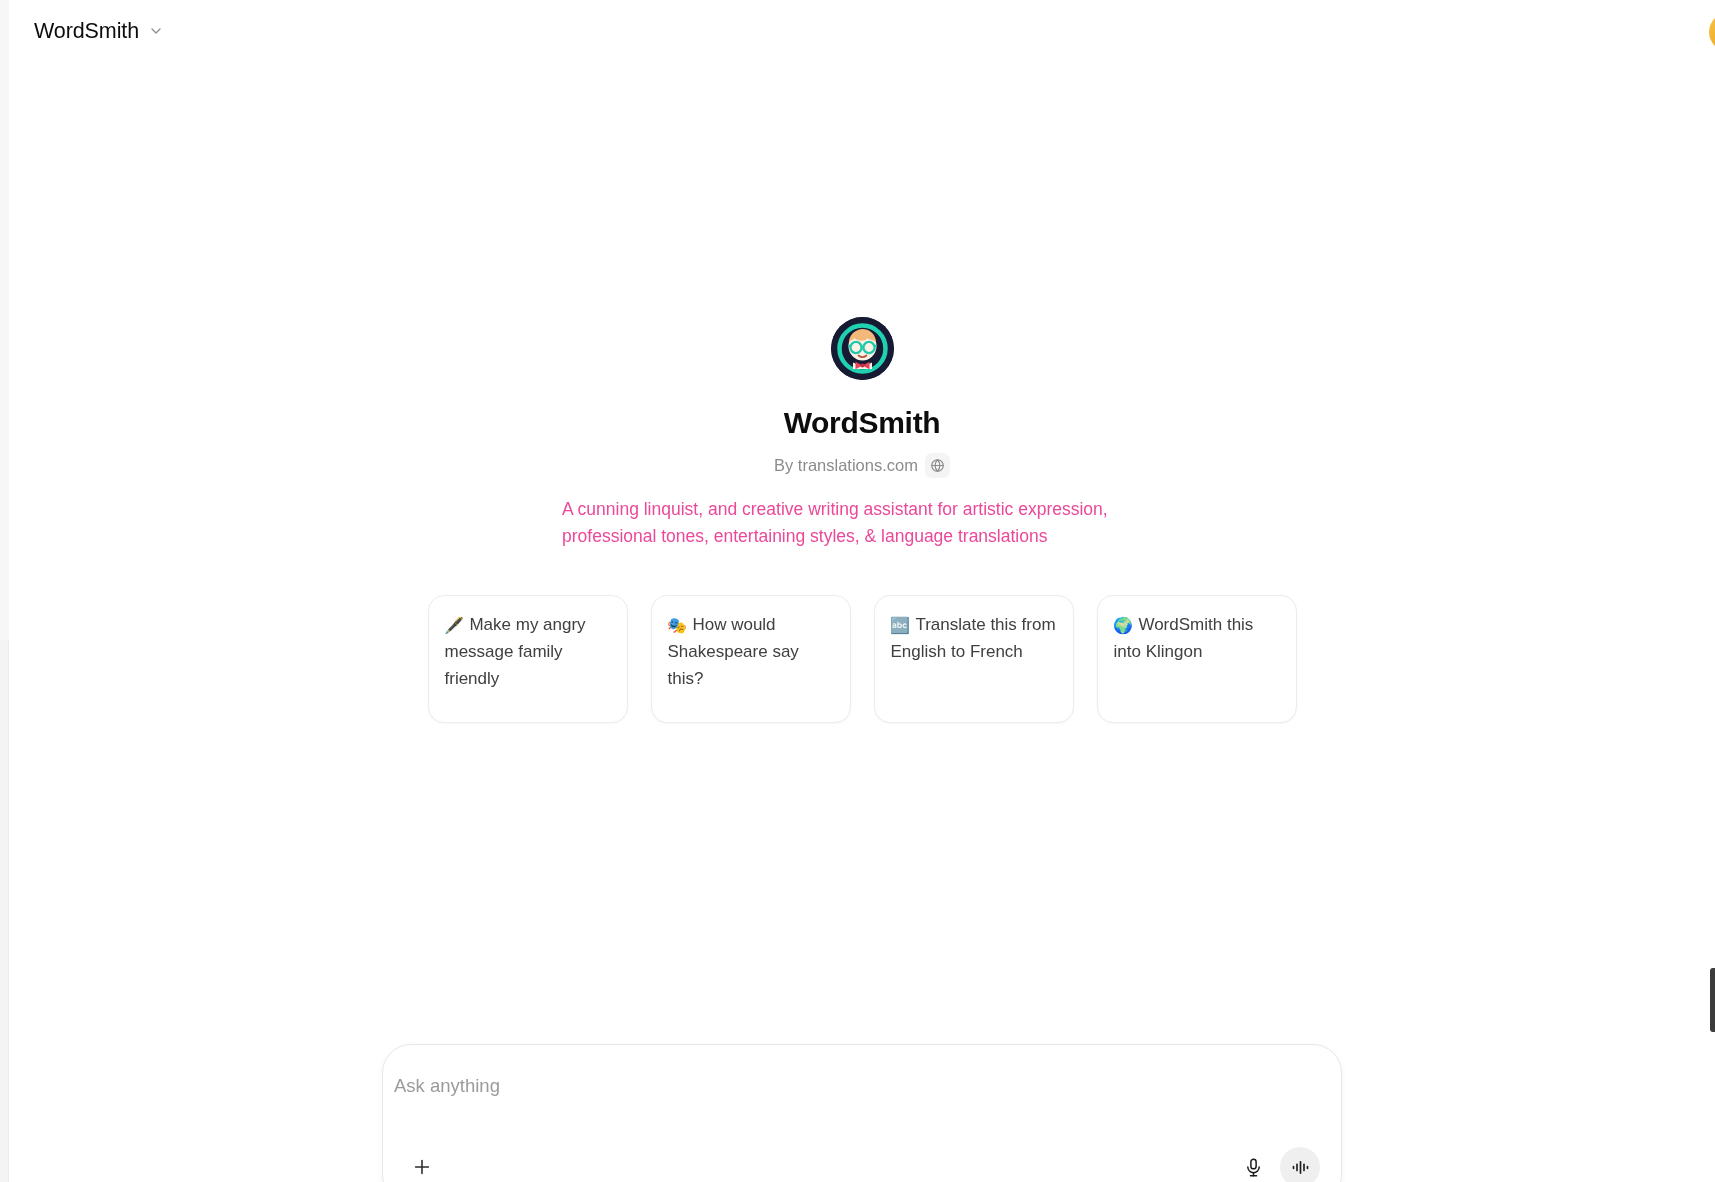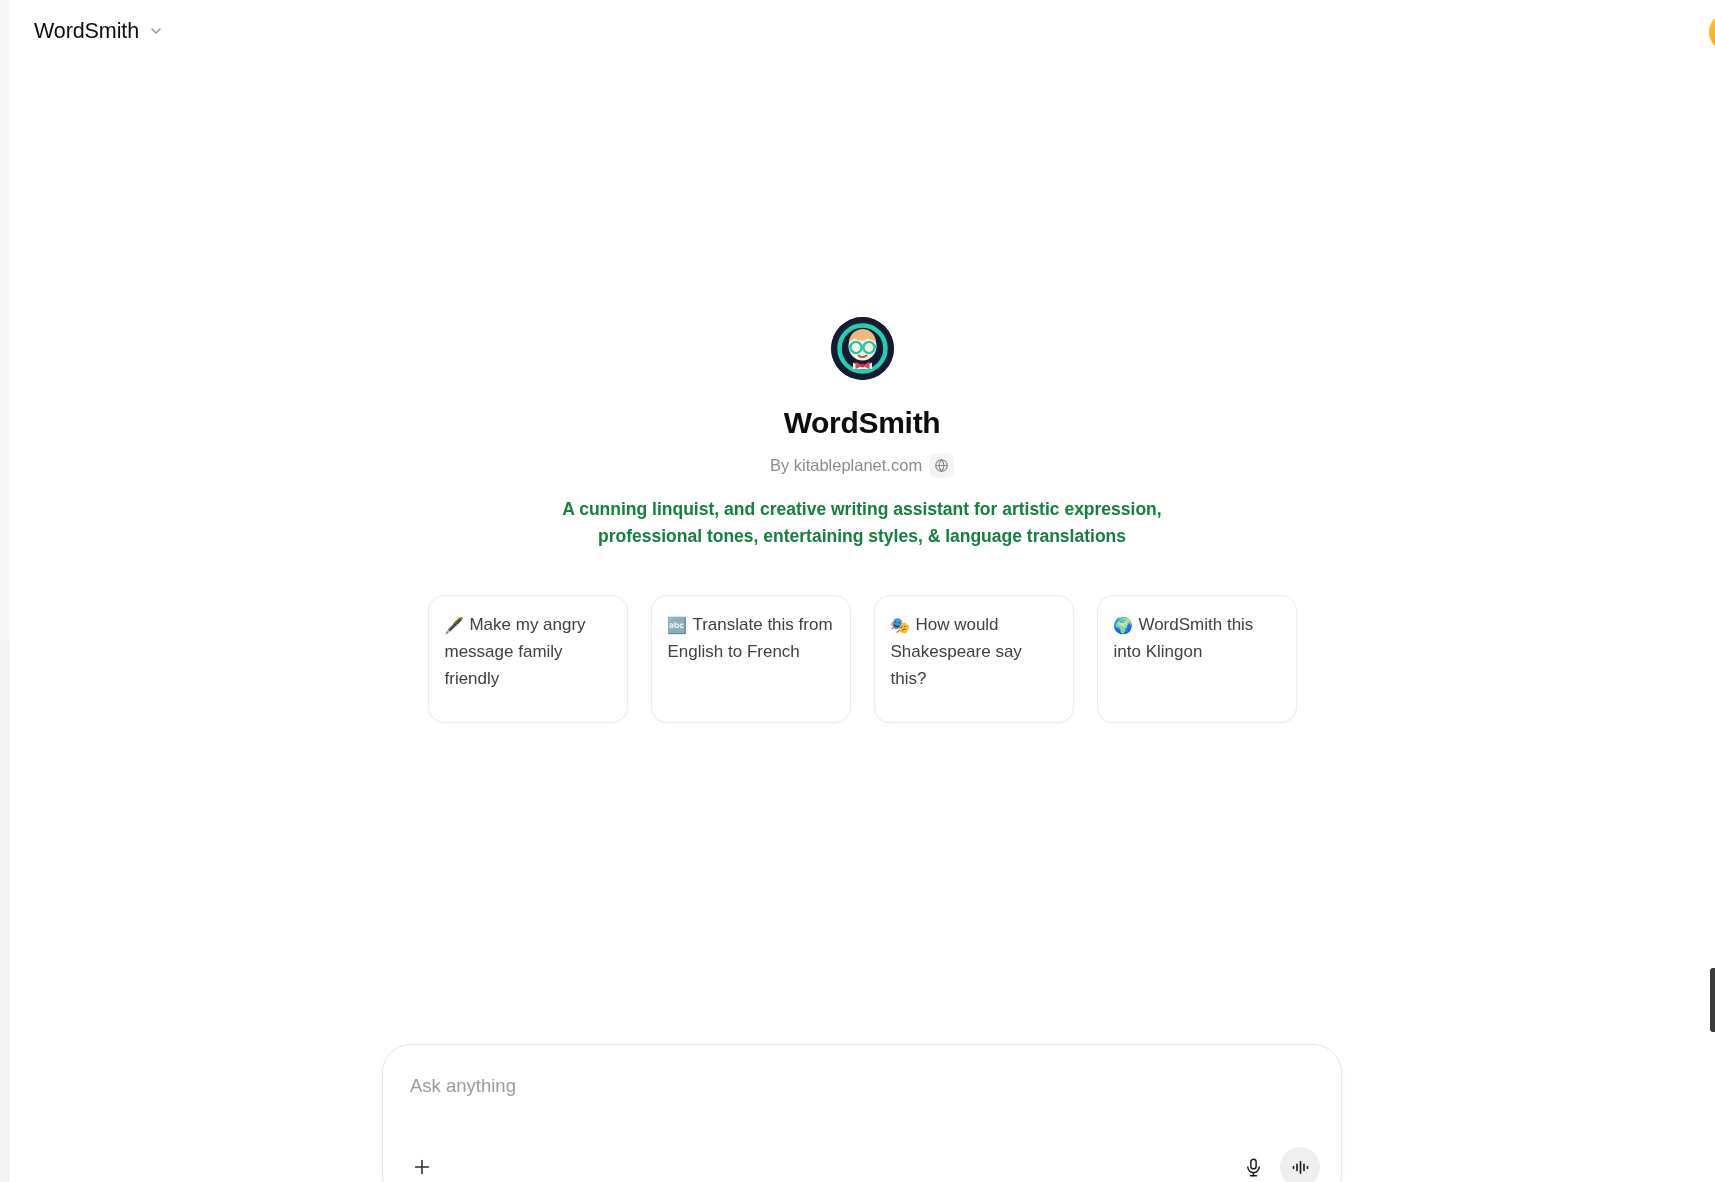--- a/index.html
+++ b/index.html
@@ -145,24 +145,24 @@
     justify-content: center;
     cursor: pointer;
     flex-shrink: 0;
   }
   .globe-badge svg { display: block; width: 15px; height: 15px; color: #8a8a8a; }
 
   .hero-desc {
     margin-top: 18px;
     font-size: 17.5px;
     line-height: 1.57;
-    color: #15803d;
-    text-align: center;
+    color: #ec4899;
+    text-align: left;
     max-width: 600px;
-    font-weight: 700;
+    font-weight: 400;
   }
 
   
   .cards {
     margin-top: 44px;
     display: flex;
     gap: 23px;
     align-items: stretch;
   }
   .card {
@@ -202,21 +202,21 @@
     height: 160px;
     background: #ffffff;
     border: 1px solid #e7e7e7;
     border-radius: 29px;
     box-shadow: 0 2px 7px rgba(0,0,0,0.045);
     position: relative;
     margin-bottom: -22px;
   }
   .composer-input {
     position: absolute;
-    left: 27px;
+    left: 11px;
     top: 30px;
     width: 880px;
     border: none;
     outline: none;
     background: transparent;
     font-family: "Liberation Sans", sans-serif;
     font-size: 18.5px;
     color: #0d0d0d;
   }
   .composer-input::placeholder { color: #9b9b9b; }
@@ -323,41 +323,41 @@
 
         <path d="M31.5 48.5 L24.5 44.8 L24.5 52.2 Z" fill="#e8415a"></path>
         <path d="M31.5 48.5 L38.5 44.8 L38.5 52.2 Z" fill="#e8415a"></path>
         <circle cx="31.5" cy="48.5" r="2" fill="#c22f47"></circle>
       </svg>
     </div>
 
     <div class="hero-title">WordSmith</div>
 
     <div class="byline">
-      <span class="byline-text">By kitableplanet.com</span>
+      <span class="byline-text">By translations.com</span>
       <span class="globe-badge">
         <svg viewBox="0 0 24 24" fill="none" stroke="currentColor" stroke-width="1.9" stroke-linecap="round" stroke-linejoin="round">
           <circle cx="12" cy="12" r="9.2"></circle>
           <line x1="2.8" y1="12" x2="21.2" y2="12"></line>
           <path d="M12 2.8 a13 13 0 0 1 0 18.4 a13 13 0 0 1 0 -18.4"></path>
         </svg>
       </span>
     </div>
 
     <div class="hero-desc">A cunning linquist, and creative writing assistant for artistic expression, professional tones, entertaining styles, &amp; language translations</div>
 
     <div class="cards">
       <div class="card">
         <div class="card-text"><span class="card-emoji">🖋️</span><span>Make my angry message family friendly</span></div>
       </div>
       <div class="card">
-        <div class="card-text"><span class="card-emoji">🔤</span><span>Translate this from English to French</span></div>
+        <div class="card-text"><span class="card-emoji">🎭</span><span>How would Shakespeare say this?</span></div>
       </div>
       <div class="card">
-        <div class="card-text"><span class="card-emoji">🎭</span><span>How would Shakespeare say this?</span></div>
+        <div class="card-text"><span class="card-emoji">🔤</span><span>Translate this from English to French</span></div>
       </div>
       <div class="card">
         <div class="card-text"><span class="card-emoji">🌍</span><span>WordSmith this into Klingon</span></div>
       </div>
     </div>
 
   </div>
 
   <div class="composer-wrap">
     <div class="composer">

